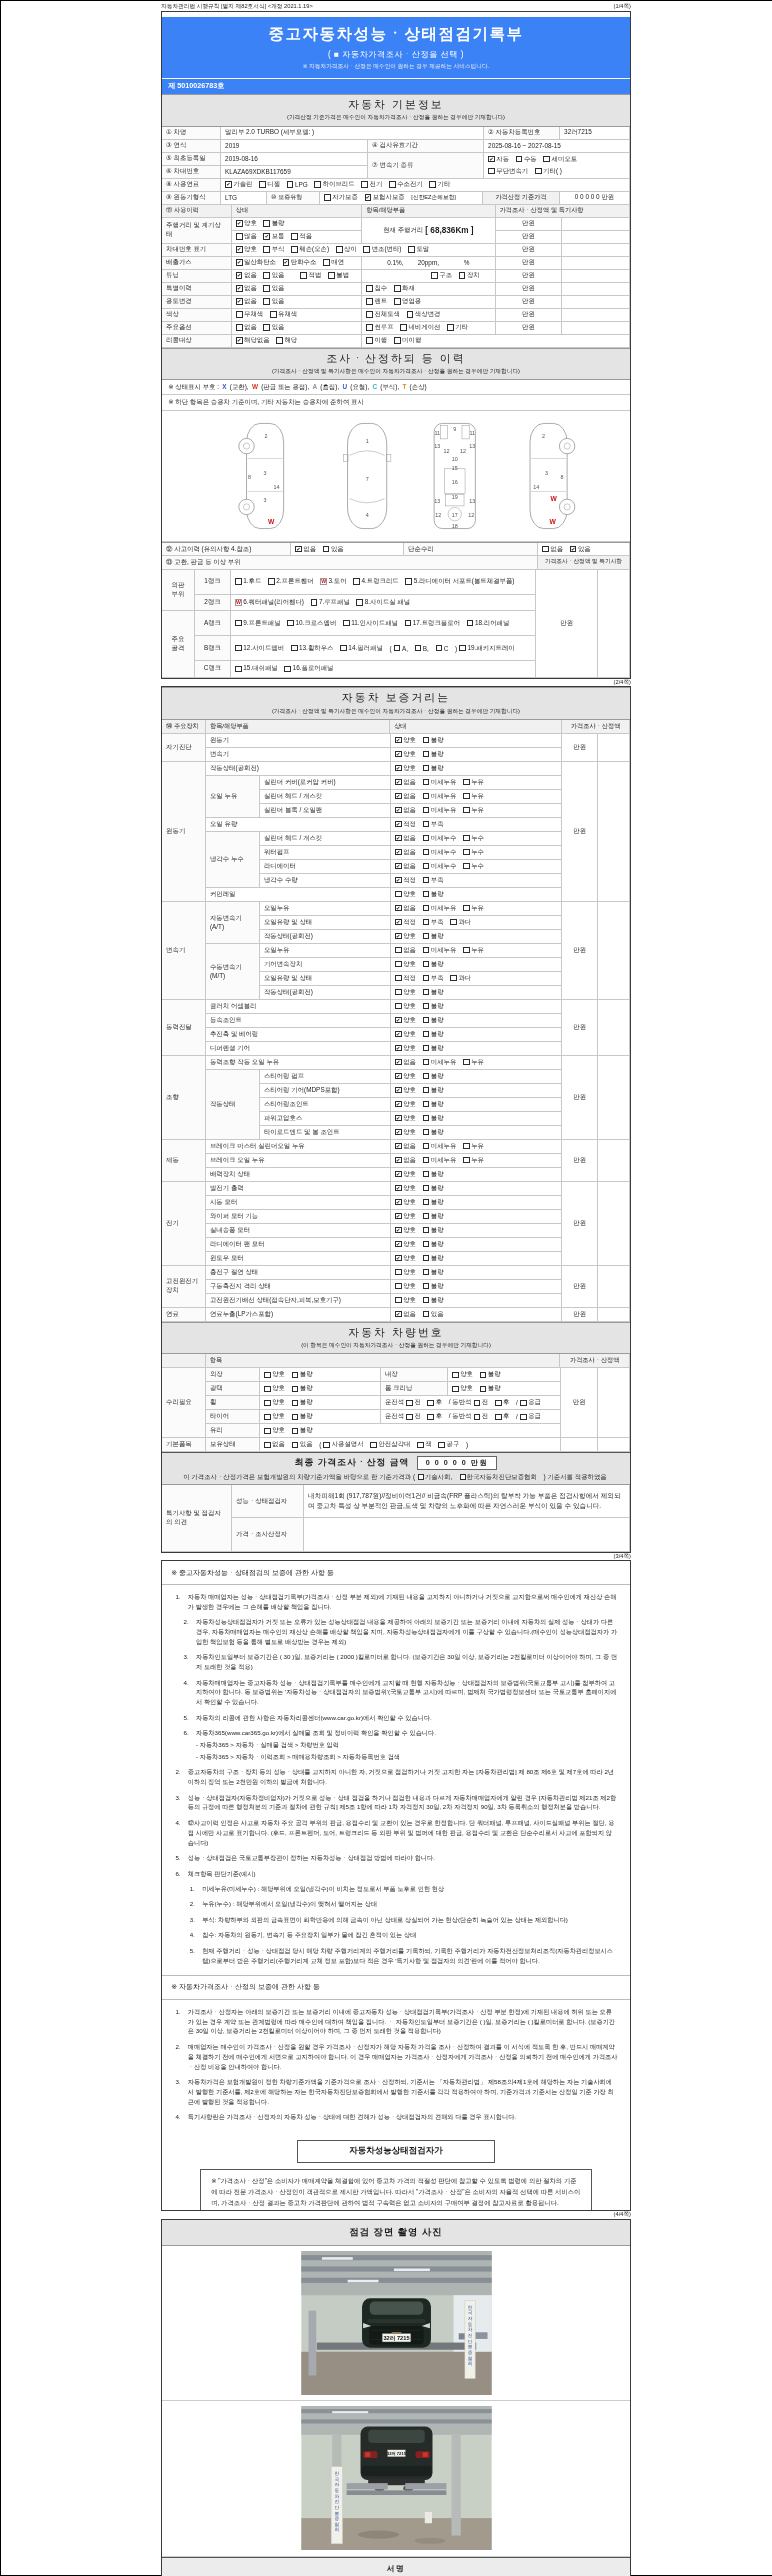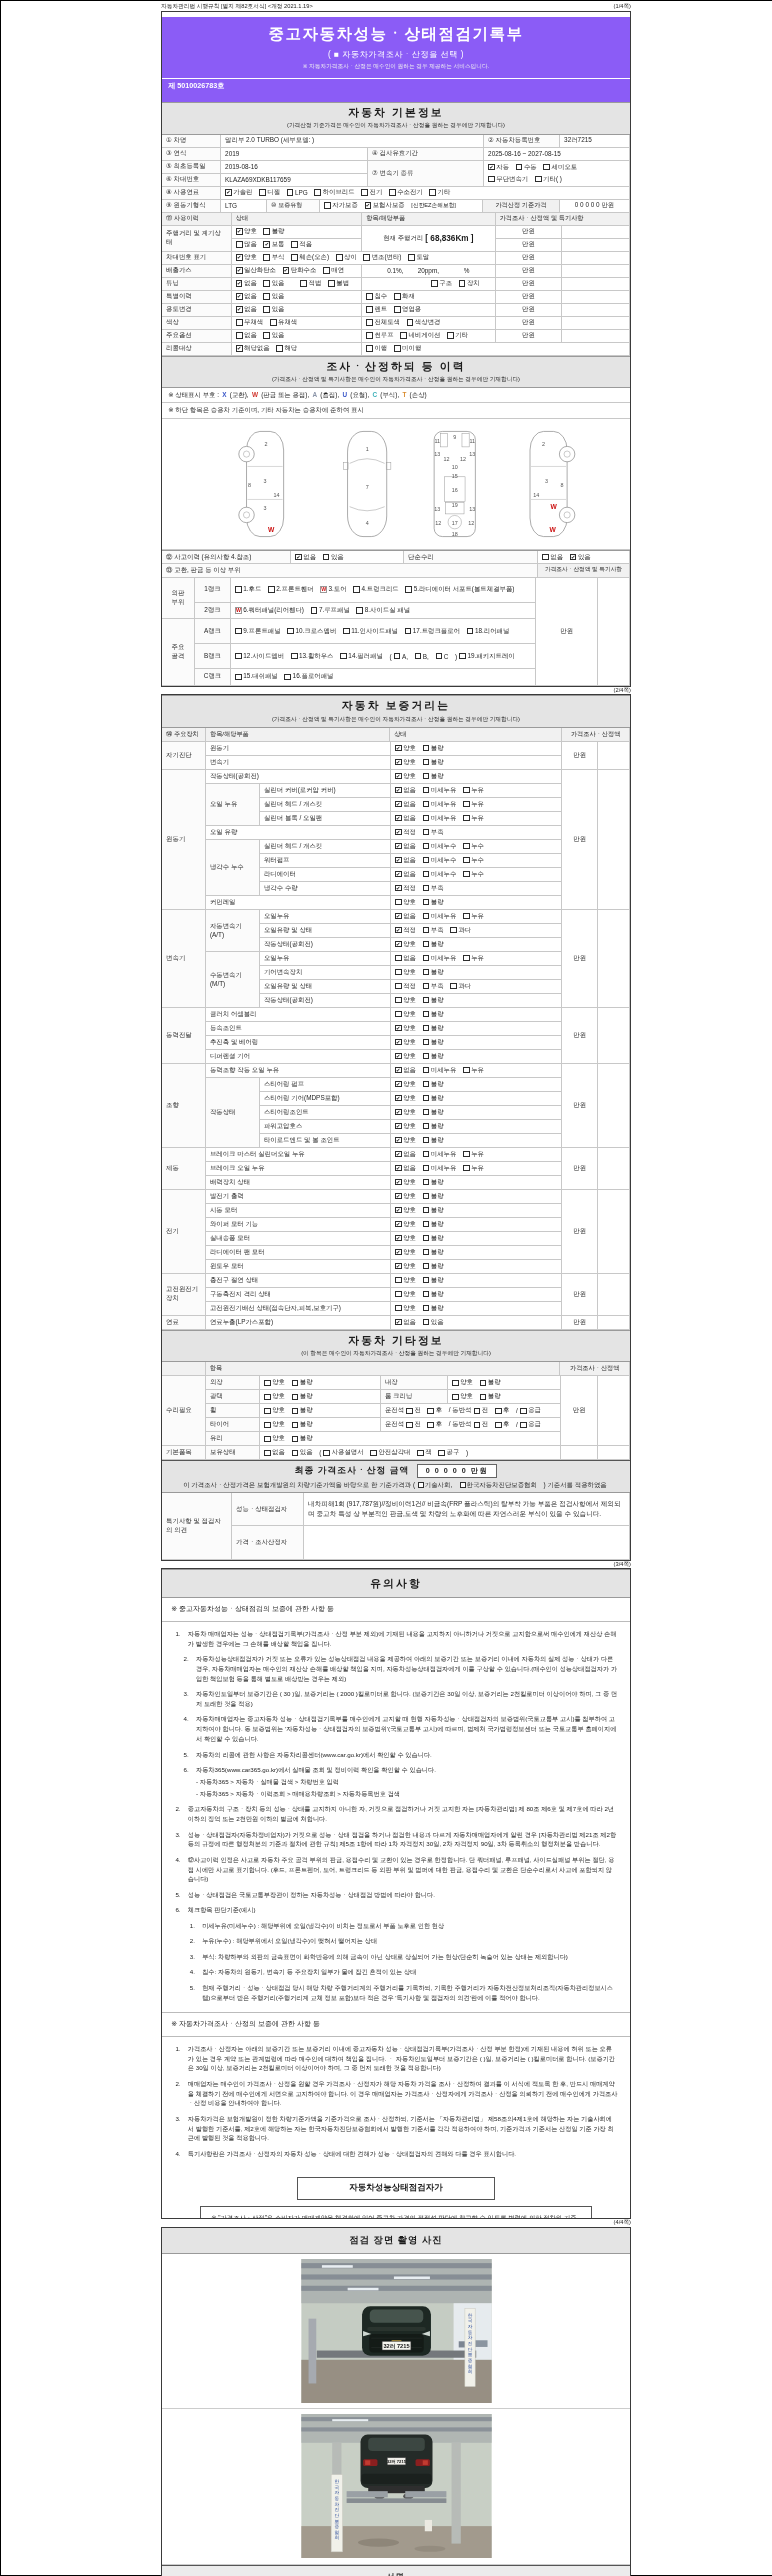--- a/index.html
+++ b/index.html
@@ -4,29 +4,29 @@
 <style>
   html,body{margin:0;padding:0;background:#fff}
   body{width:773px;height:2576px;position:relative;overflow:hidden;
        font-family:"Liberation Sans","DejaVu Sans",sans-serif;color:#1c1c1c}
   .page{position:absolute;inset:0;border:0.5px solid #000;box-sizing:border-box;background:#fff}
   .content{position:absolute;left:160px;top:2.1px;width:470px}
   .topline{display:flex;justify-content:space-between;font-size:5.7px;height:7.7px;color:#222}
   .marker{text-align:right;font-size:5.7px;height:7.2px;line-height:7.2px;color:#222}
   .box{border:1px solid #3a3a3a;background:#fff}
   
-  .dochead{background:#8b5cf6;color:#fff;padding:0 0 8px 0}
+  .dochead{background:#3b82f6;color:#fff;padding:0 0 0 0}
   .whiterule{height:3.1px;background:#fff;margin:2.1px 0 7.2px 0}
   .doc-title{text-align:center;font-size:15.5px;font-weight:bold;letter-spacing:1.5px}
   .doc-sub{text-align:center;font-size:8.2px;margin-top:4.1px;letter-spacing:0.5px}
   .doc-note{text-align:center;font-size:5.7px;margin-top:3.1px;color:#f0f0f0}
   .doc-no{border-top:1.5px solid #fff;margin-top:6.2px;padding:2.6px 6.2px;font-size:7.2px;font-weight:bold;text-align:left}
   
   .band{background:#e4e4e4;border-bottom:0.5px solid #9a9a9a;border-top:0.5px solid #9a9a9a;text-align:center;padding:3.6px 0 3.1px}
-  .band .bt{font-size:10.8px;font-weight:bold;letter-spacing:2.1px}
+  .band .bt{font-size:10.8px;font-weight:normal;letter-spacing:2.1px}
   .band .bs{font-size:5.7px;margin-top:2.1px;color:#222}
   
   .frow{display:flex;align-items:stretch}
   .stack{display:flex;flex-direction:column}
   .stack>.frow{flex:1}
   .cell{border-right:0.5px solid #c8c8c8;border-bottom:0.5px solid #c8c8c8;display:flex;align-items:center;
         padding:1px 4.1px;box-sizing:border-box;font-size:6.4px;min-height:13.4px;background:#fff}
   .lab{background:#fbfbfb}
   .lab2{background:#f1f1f1;font-size:6.2px}
   .ctr{justify-content:center;text-align:center}
@@ -1405,21 +1405,21 @@
                   </span>
                 </div>
               </div>
             </div>
             <div class="cell ctr" style="width: 36px;">만원</div>
             <div class="cell" style="width: 32px;"></div>
           </div>
         </div>
 
     <div class="band">
-      <div class="bt">자동차 기타정보</div>
+      <div class="bt">자동차 차량번호</div>
       <div class="bs">(이 항목은 매수인이 자동차가격조사ㆍ산정을 원하는 경우에만 기재합니다)</div>
     </div>
     <div id="otherT">
           <div class="frow hdr">
             <div class="cell lab2" style="width: 44px;"></div>
             <div class="cell lab2" style="width: 357px;">항목</div>
             <div class="cell lab2 ctr" style="width: 70px;">가격조사ㆍ산정액</div>
           </div>
           <div class="frow">
             <div class="cell lab" style="width: 44px;">수리필요</div>
@@ -1632,23 +1632,20 @@
                 <div class="cell" style="flex: 1 1 0%; white-space: normal; line-height: 1.5; font-size: 6.6px;"></div>
               </div>
             </div>
           </div>
         </div>
   </div>
 
   <div class="marker">(3/4쪽)</div>
 
   <div class="box" id="noticeBox" style="height:649px;overflow:hidden">
-    <div class="band">
-      <div class="bt" style="padding:3.1px 0">유의사항</div>
-    </div>
     <div class="nhead" style="border-top:none">※ 중고자동차성능ㆍ상태점검의 보증에 관한 사항 등</div>
     <div class="nbody" id="notices1">
           <div class="nit">
             <div class="nn">1.</div>
             <div class="nt">자동차 매매업자는 성능ㆍ상태점검기록부(가격조사ㆍ산정 부분 제외)에 기재된 내용을 고지하지 아니하거나 거짓으로 고지함으로써 매수인에게 재산상 손해가 발생한 경우에는 그 손해를 배상할 책임을 집니다.</div>
           </div>
           <div class="nit ind">
             <div class="nn">2.</div>
             <div class="nt">자동차성능상태점검자가 거짓 또는 오류가 있는 성능상태점검 내용을 제공하여 아래의 보증기간 또는 보증거리 이내에 자동차의 실제 성능ㆍ상태가 다른 경우, 자동차매매업자는 매수인의 재산상 손해를 배상할 책임을 지며, 자동차성능상태점검자에게 이를 구상할 수 있습니다.(매수인이 성능상태점검자가 가입한 책임보험 등을 통해 별도로 배상받는 경우는 제외)</div>
           </div>

